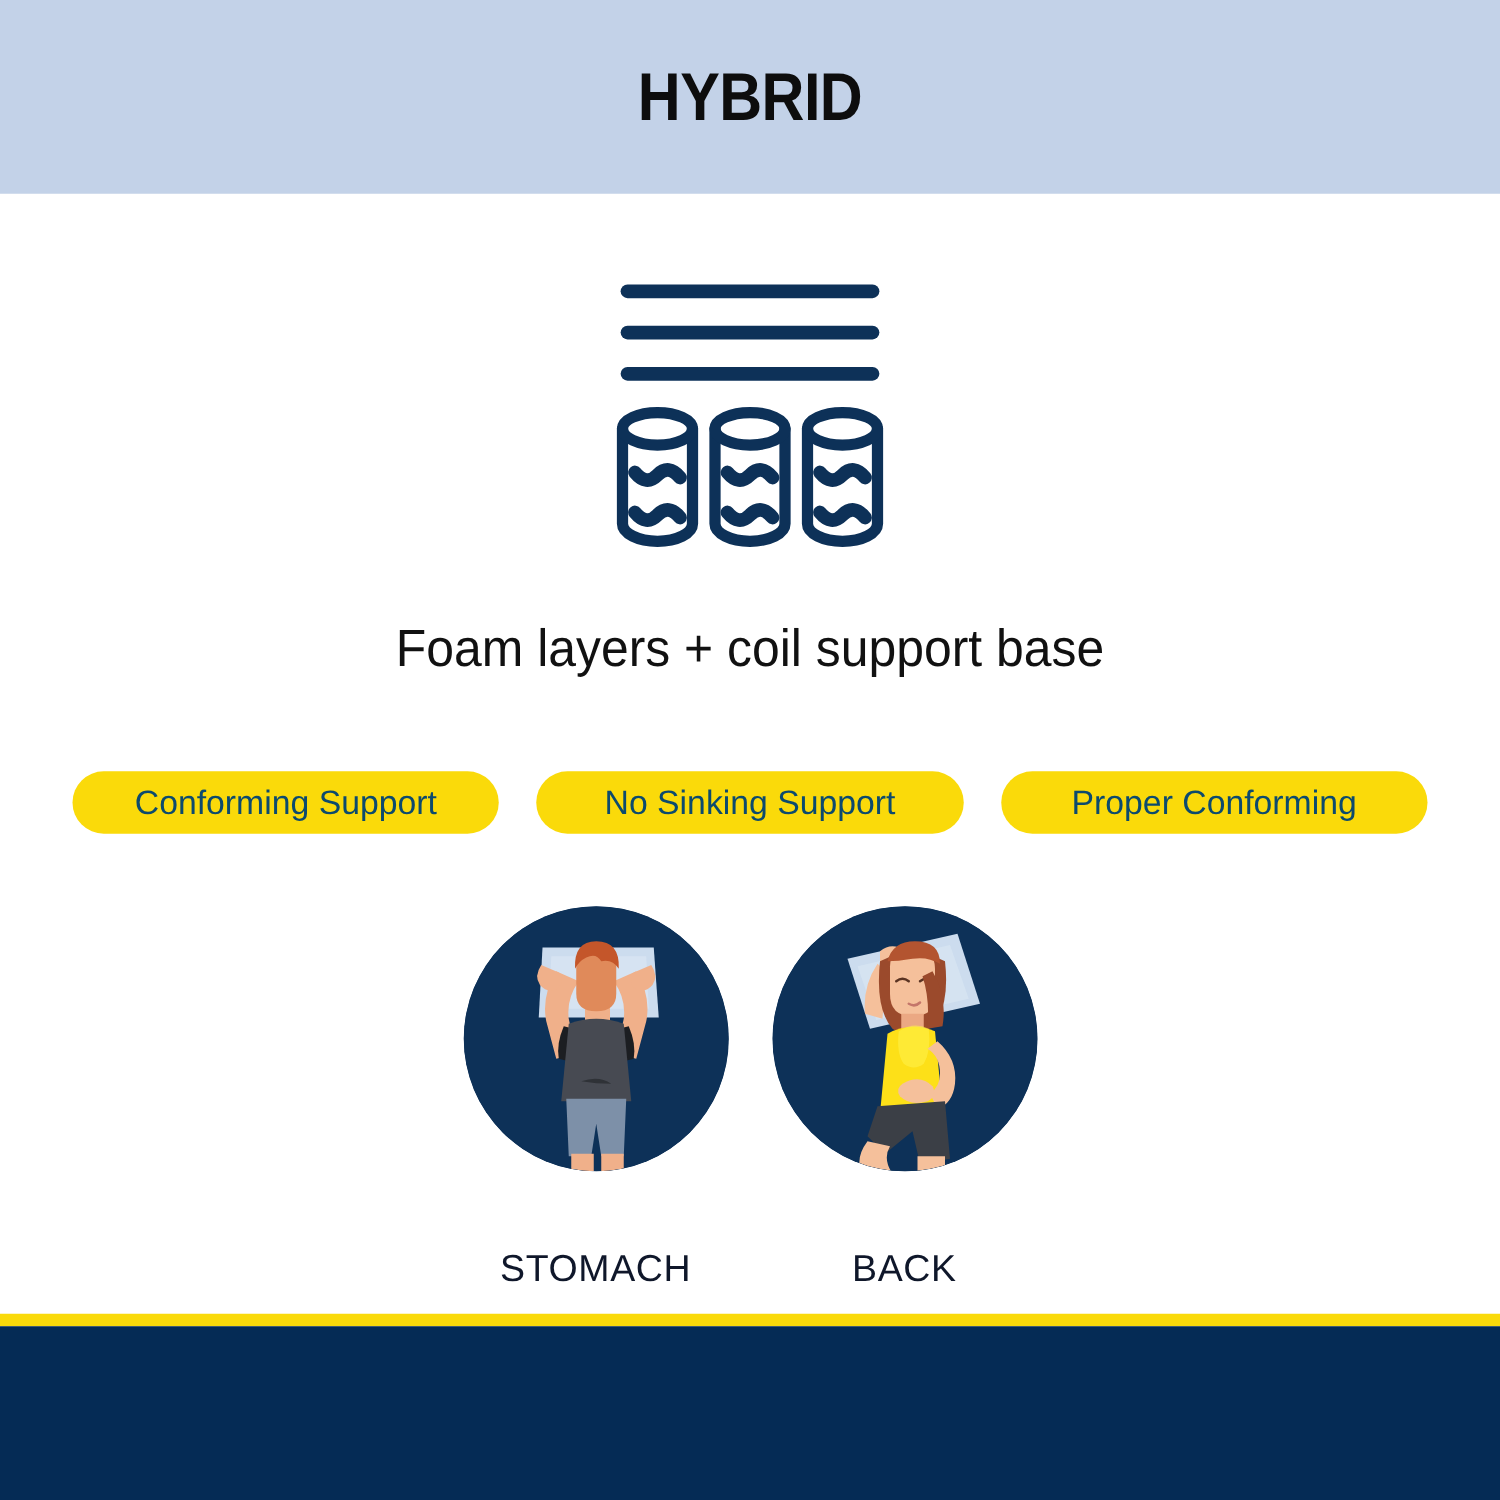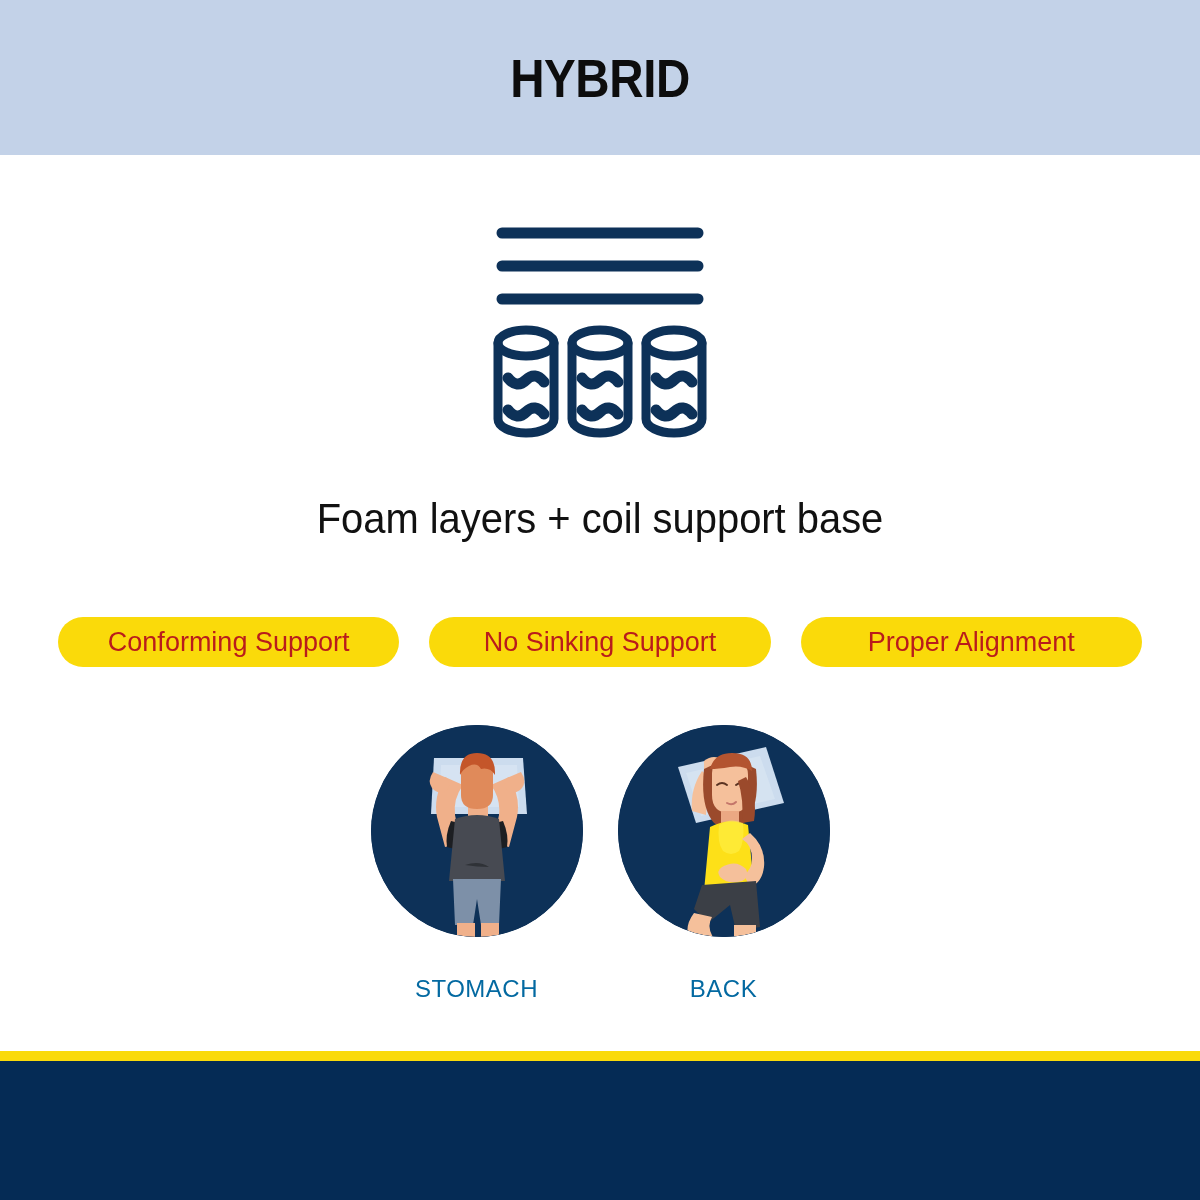--- a/index.html
+++ b/index.html
@@ -52,42 +52,42 @@
   }
   .pill{
     flex:1 1 0;
     height:50px;
     margin-right:30px;
     background:#fada0a;
     border-radius:25px;
     display:flex;align-items:center;justify-content:center;
     font-size:27px;
     font-weight:400;
-    color:#b91c1c;
+    color:#0c4a6e;
     white-space:nowrap;
   }
   .pill:last-child{margin-right:0;}
 
   
   .positions{
     position:absolute;left:0;top:725px;width:1200px;
     display:flex;justify-content:center;gap:35px;
   }
   .pos-item{display:flex;flex-direction:column;align-items:center;}
   .circle{
     width:212px;height:212px;border-radius:50%;
     background:#0d3158;
     overflow:hidden;position:relative;
   }
   .pos-label{
-    margin-top:38px;
-    font-size:24px;
+    margin-top:62px;
+    font-size:30px;
     font-weight:400;
     letter-spacing:0.5px;
-    color:#0369a1;
+    color:#0f172a;
   }
 
   
   .yellow-stripe{
     position:absolute;left:0;top:1051px;width:1200px;height:10px;
     background:#fada0a;
   }
   .footer-band{
     position:absolute;left:0;top:1061px;width:1200px;height:139px;
     background:#052b55;
@@ -136,21 +136,21 @@
         <path d="M176 195 q9 11 18 2 q9 -9 18 2" stroke-width="11"></path>
       </g>
     </svg>
   </div>
 
   <div class="subtitle">Foam layers + coil support base</div>
 
   <div class="pills">
     <div class="pill">Conforming Support</div>
     <div class="pill">No Sinking Support</div>
-    <div class="pill">Proper Alignment</div>
+    <div class="pill">Proper Conforming</div>
   </div>
 
   <div class="positions">
 
     <div class="pos-item">
       <div class="circle">
         <svg width="212" height="212" viewBox="0 0 212 212">
           <defs>
               <clipPath id="clipA">
                 <circle cx="106" cy="106" r="106"></circle>

